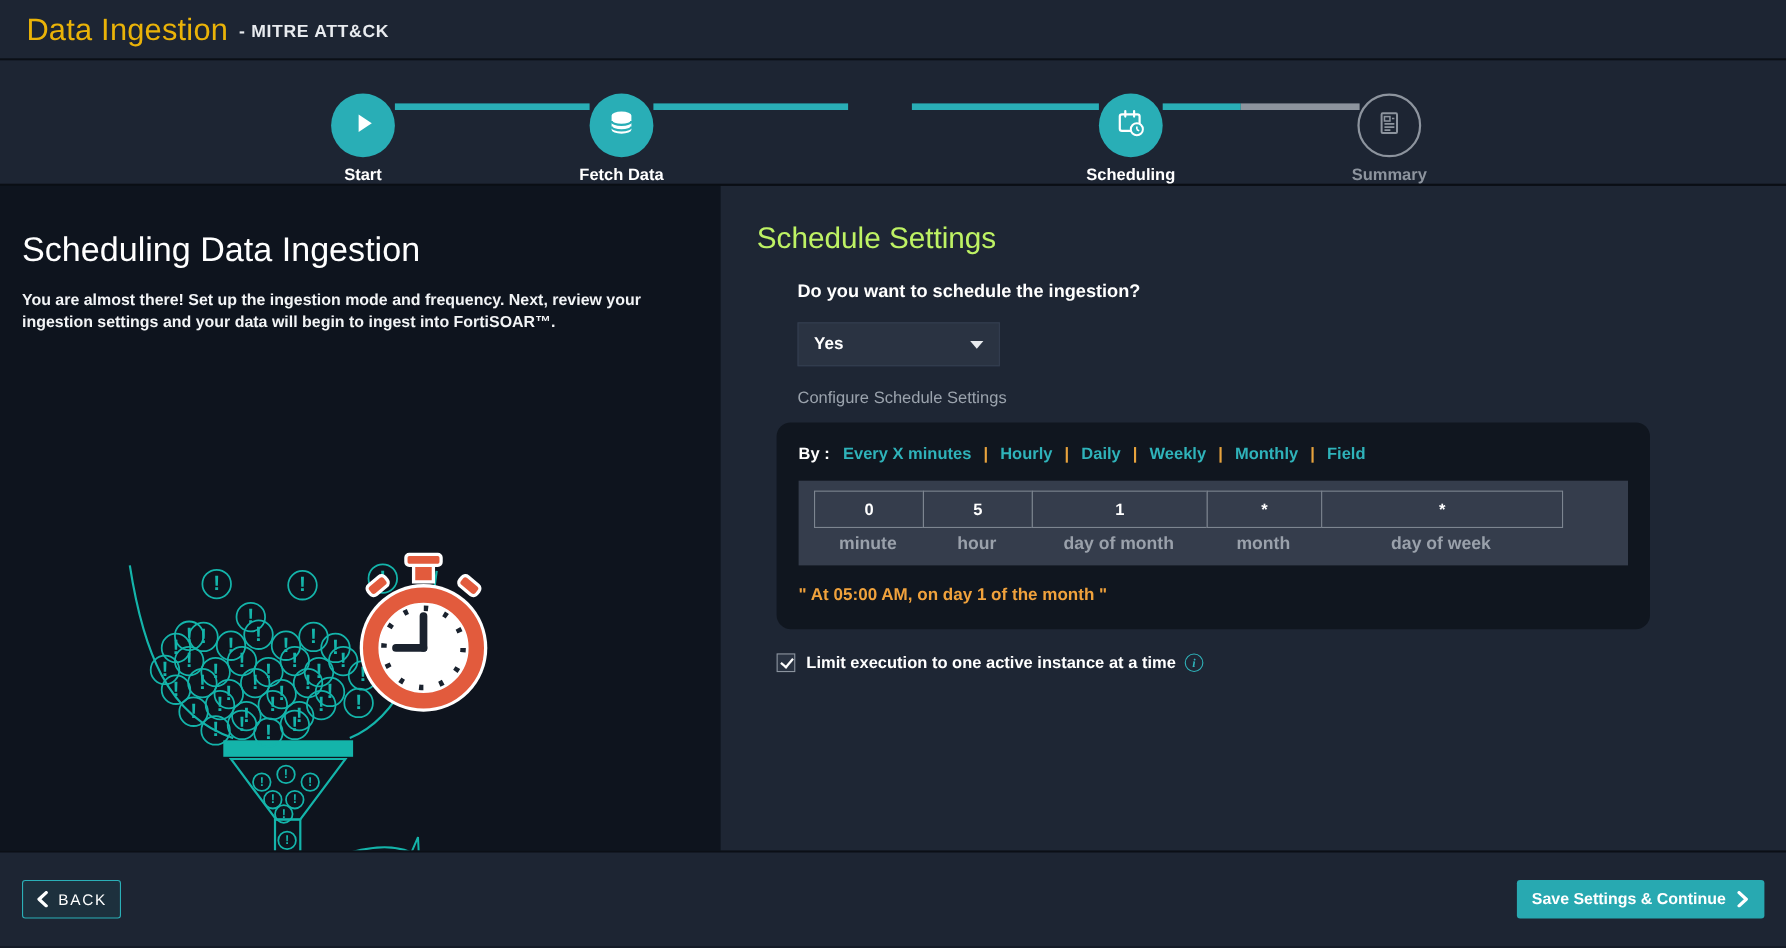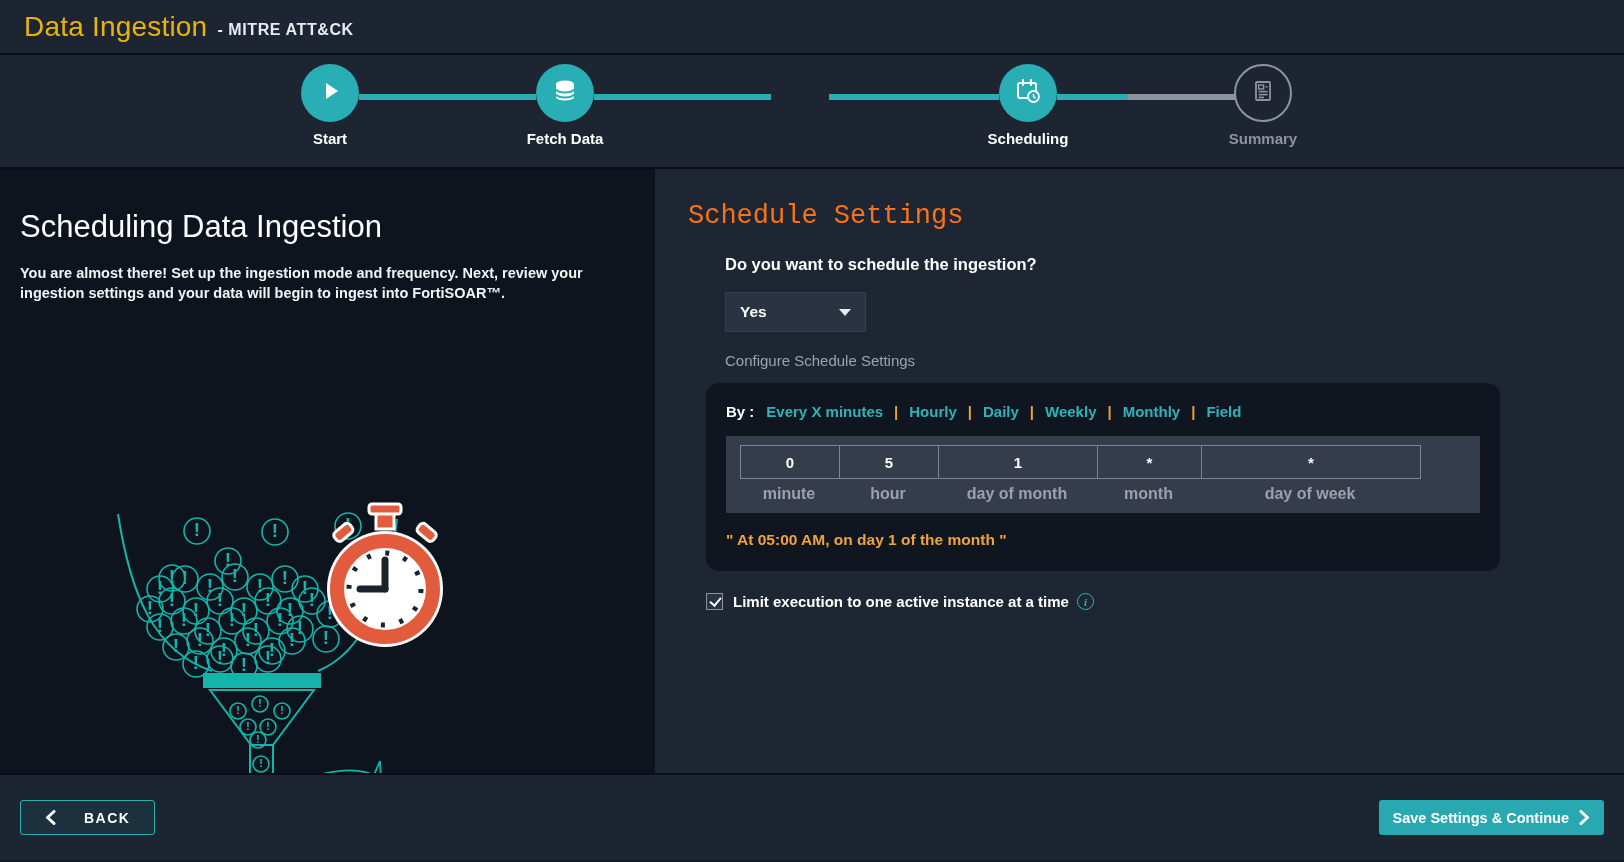--- a/index.html
+++ b/index.html
@@ -12,40 +12,40 @@
   .header-title { color:#eab308; font-size:28px; font-weight:500; letter-spacing:.2px; }
   .header-subtitle { color:#e8ebef; font-size:16px; font-weight:600; margin-left:10px;
     letter-spacing:.6px; padding-top:6px; }
 
   
   .stepper { position:relative; height:114px; background:#1d2533;
     border-bottom:2px solid #0a0e14; }
   .connector { position:absolute; top:39px; height:6px; }
   .connector.teal { background:#29aeb6; }
   .connector.gray { background:#8d949e; }
-  .step { position:absolute; top:9px; width:170px; text-align:center; cursor:pointer; }
+  .step { position:absolute; top:30px; width:170px; text-align:center; cursor:pointer; }
   .step-circle { width:58px; height:58px; border-radius:50%; background:#29aeb6;
     margin:0 auto; display:flex; align-items:center; justify-content:center; position:relative; z-index:2; }
   .step.pending .step-circle { background:#1d2533; border:2px solid #8d949e; }
   .step-label { margin-top:8px; font-size:15px; font-weight:600; color:#ffffff; }
   .step.pending .step-label { color:#8d949e; }
 
   
   .main { display:flex; height:604px; }
   .left-panel { width:655px; background:#0e141e; position:relative; padding:40px 20px 0 20px; }
   .left-title { color:#ffffff; font-size:31px; font-weight:500; }
   .left-desc { color:#f2f4f6; font-size:14.5px; font-weight:700; line-height:1.38;
     margin-top:18px; max-width:606px; }
   .illustration { position:absolute; left:0; top:330px; width:620px; height:274px; }
 
   .right-panel { flex:1; background:#1e2634; padding:32px 0 0 33px; }
-  .right-title { color:#f97316; font-size:27px; font-weight:500;font-family:Liberation Mono, monospace; }
+  .right-title { color:#bef264; font-size:27px; font-weight:500; }
   .rp-content { margin-left:18px; margin-top:24px; }
   .question { color:#ffffff; font-size:16.5px; font-weight:600; margin-left:19px; }
-  .dropdown { margin:18px 0 0 19px; width:141px; height:40px; background:#2a3342;
+  .dropdown { margin:18px 0 0 19px; width:184px; height:40px; background:#2a3342;
     border:1px solid #343f50; display:flex; align-items:center; justify-content:space-between;
     padding:0 14px; cursor:pointer; }
   .dropdown-value { color:#ffffff; font-size:15.5px; font-weight:600; }
   .caret-down { width:0; height:0; border-left:6px solid transparent;
     border-right:6px solid transparent; border-top:7px solid #e8ebef; }
   .configure-label { color:#9ba3ad; font-size:15px; margin:20px 0 0 19px; }
 
   .cron-panel { margin-top:14px; width:794px; background:#10161f; padding:20px 20px 22px 20px;border-radius:13px; }
   .by-row { display:flex; align-items:center; font-size:15px; }
   .by-label { color:#ffffff; font-weight:700; margin-right:12px; }
@@ -73,21 +73,21 @@
     color:#2fb3ba; font-size:11px; font-weight:700; display:flex; align-items:center;
     justify-content:center; margin-left:8px; cursor:pointer; font-style:italic;
     font-family:"Liberation Serif", serif; }
 
   
   .footer { height:87px; background:#1d2533; border-top:2px solid #0b0f16;
     display:flex; align-items:center; justify-content:space-between; padding:0 20px 0 20px; }
   .btn { height:35px; display:inline-flex; align-items:center; border-radius:3px;
     cursor:pointer; font-size:14px; }
   .btn-back { background:rgba(42,175,182,0.08); border:1px solid #2bb0b8; color:#ffffff;
-    padding:0 24px; font-weight:700; letter-spacing:1.5px;gap:19px; }
+    padding:0 12px; font-weight:400; letter-spacing:1.5px; }
   .btn-back svg { margin-right:9px; }
   .btn-save { background:#28a9b1; color:#ffffff; border:none; padding:0 14px;
     font-weight:700; font-size:14.5px; }
   .btn-save svg { margin-left:10px; }
 </style>
 </head>
 <body>
 
 <div class="header">
   <span class="header-title">Data Ingestion</span>

